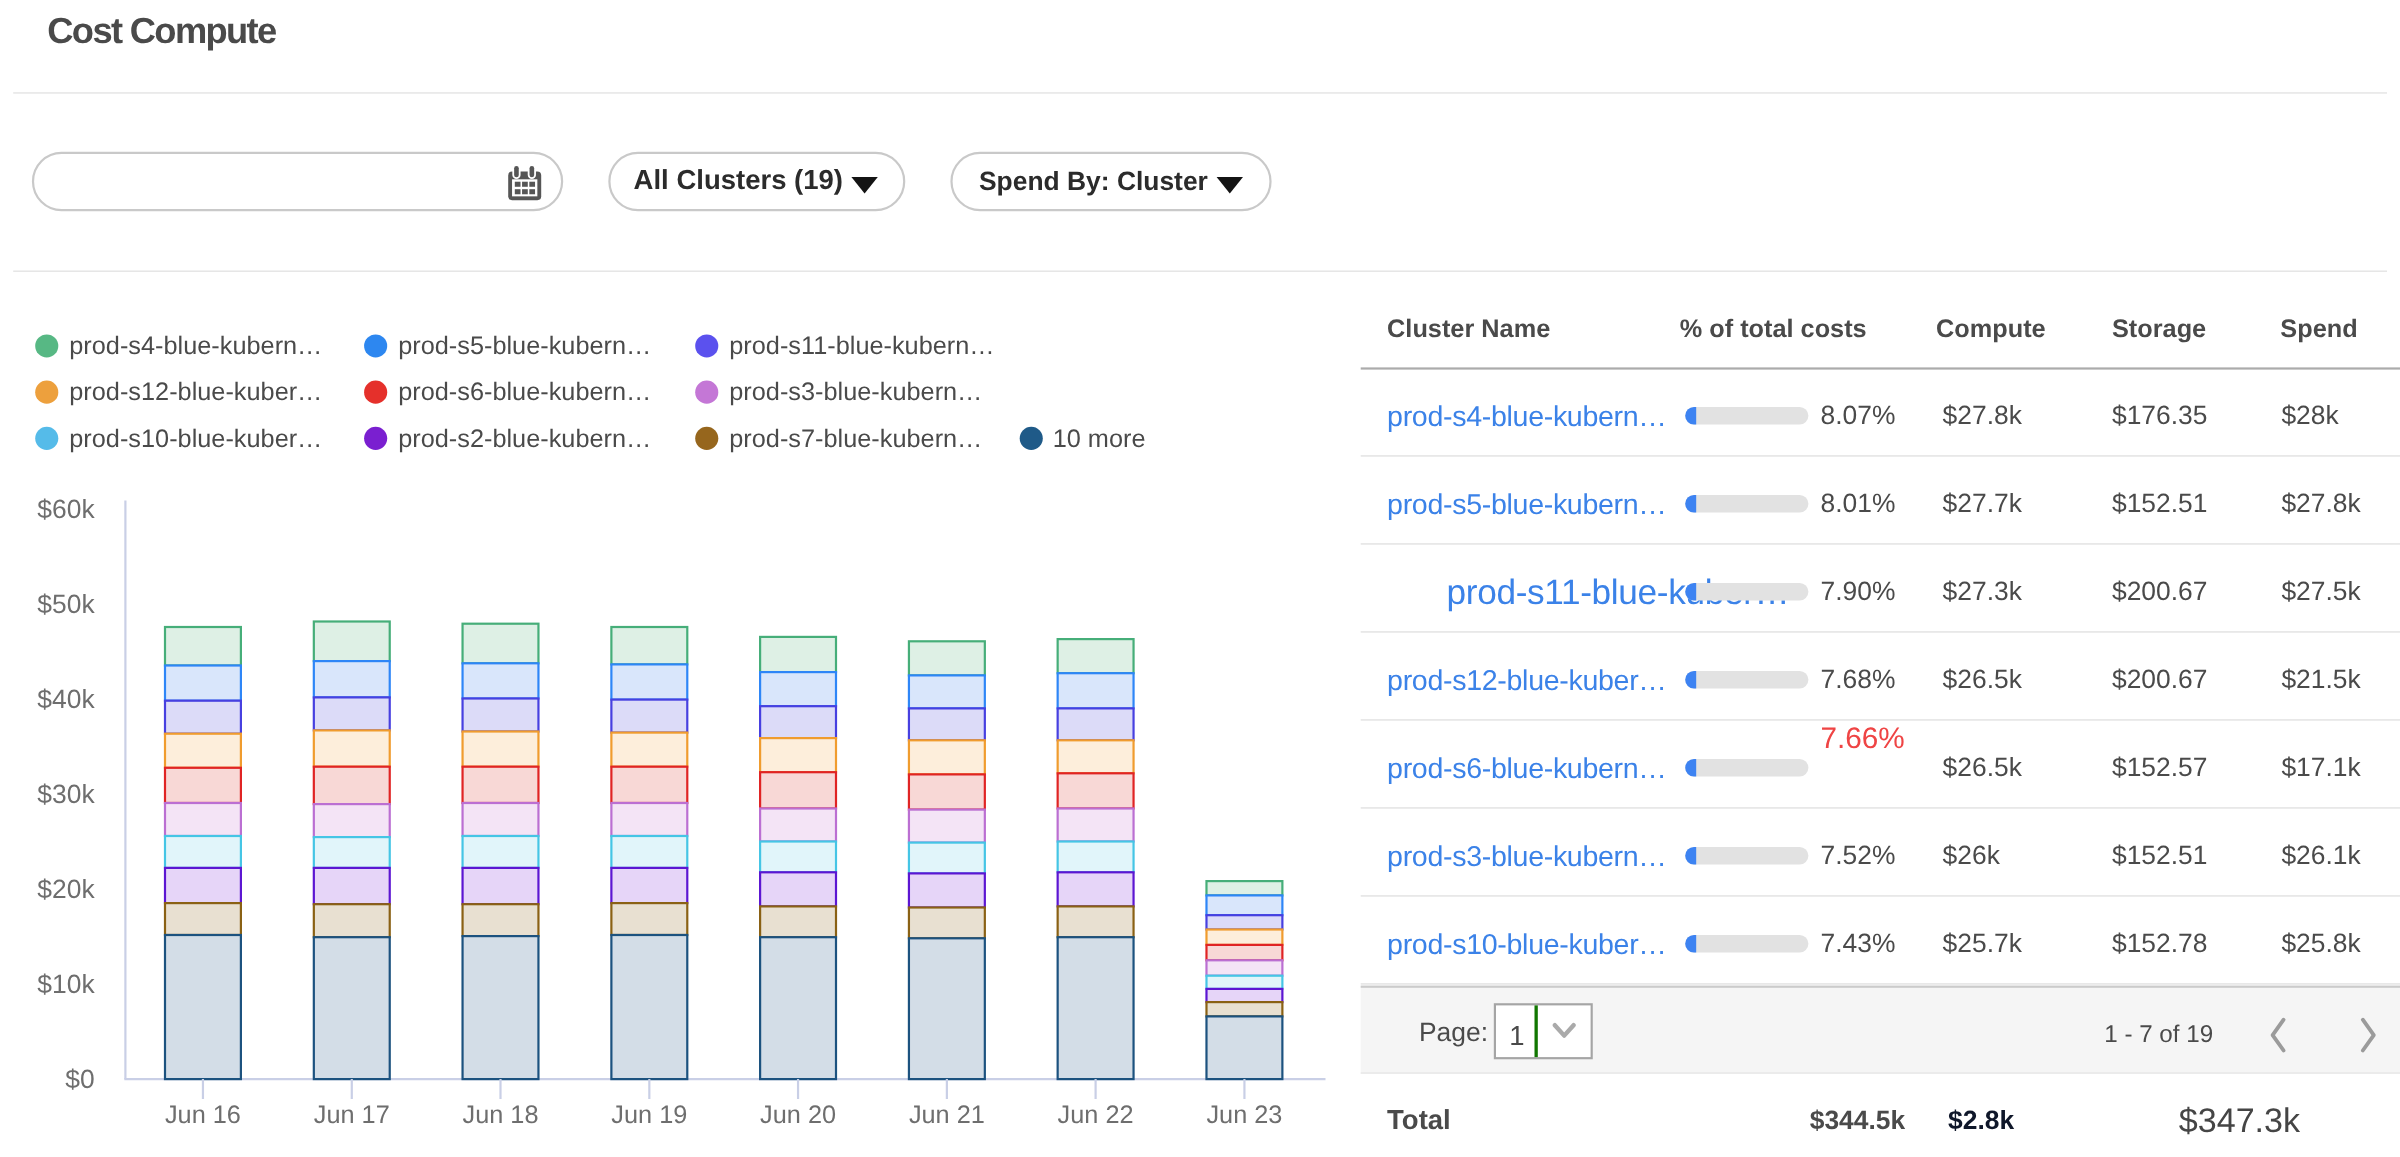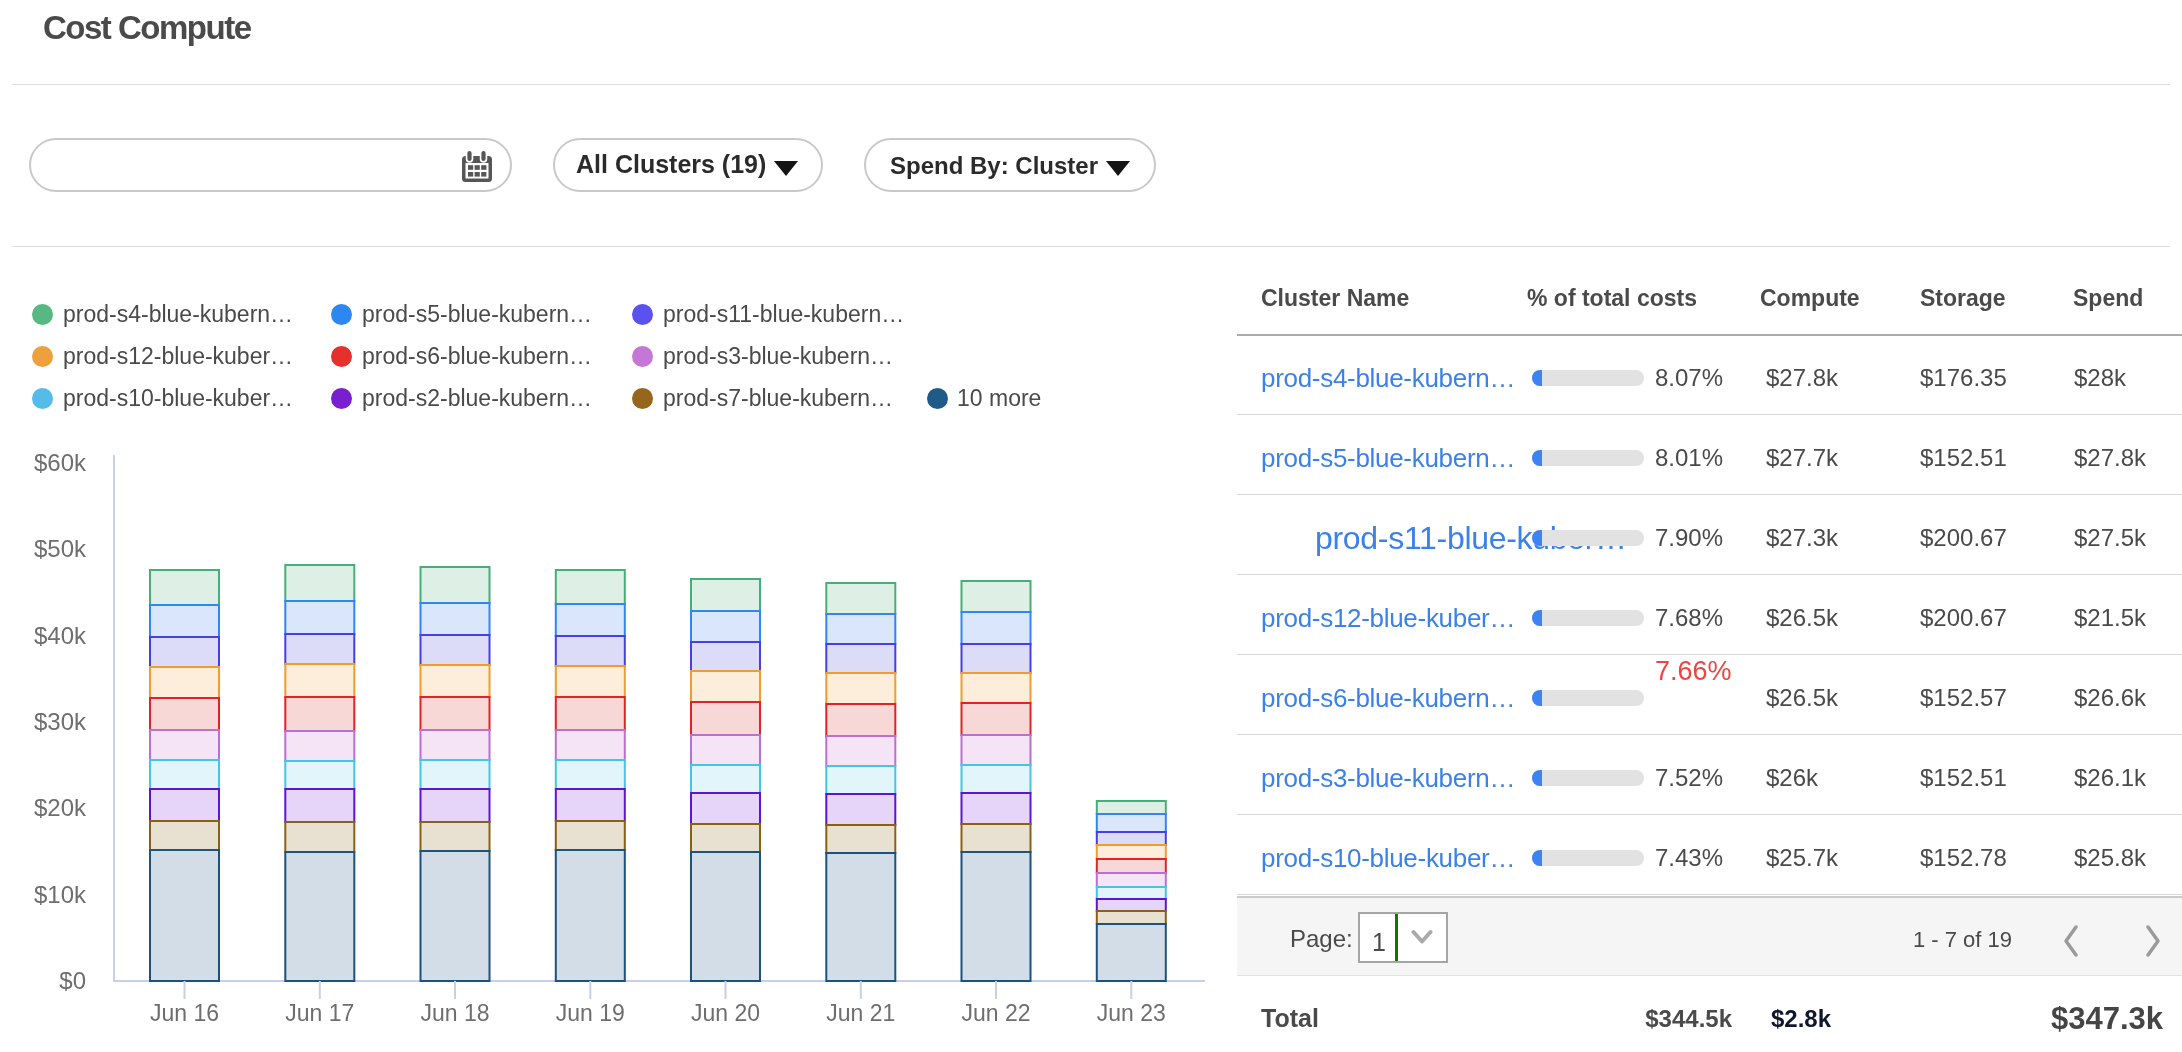--- a/index.html
+++ b/index.html
@@ -199,21 +199,21 @@
 <div style="position:absolute;left:1766px;top:603px;font-size:24px;line-height:30px;color:#4a4a4a">$26.5k</div>
 <div style="position:absolute;left:1920px;top:603px;font-size:24px;line-height:30px;color:#4a4a4a">$200.67</div>
 <div style="position:absolute;left:2074px;top:603px;font-size:24px;line-height:30px;color:#4a4a4a">$21.5k</div>
 <div style="position:absolute;left:1237px;top:654px;width:945px;height:0;border-top:1px solid #d9d9d9"></div>
 <div style="position:absolute;left:1261px;top:682px;font-size:26px;line-height:32px;letter-spacing:-0.3px;color:#3b82e8;white-space:nowrap">prod-s6-blue-kubern…</div>
 <div style="position:absolute;left:1532px;top:690px;width:112px;height:16px;border-radius:8px;background:#e2e2e2"></div>
 <div style="position:absolute;left:1532px;top:690px;width:10px;height:16px;border-radius:8px 0 0 8px;background:#3d83f2"></div>
 <div style="position:absolute;left:1655px;top:656px;font-size:27px;line-height:30px;color:#ef4444">7.66%</div>
 <div style="position:absolute;left:1766px;top:683px;font-size:24px;line-height:30px;color:#4a4a4a">$26.5k</div>
 <div style="position:absolute;left:1920px;top:683px;font-size:24px;line-height:30px;color:#4a4a4a">$152.57</div>
-<div style="position:absolute;left:2074px;top:683px;font-size:24px;line-height:30px;color:#4a4a4a">$26.6k</div>
+<div style="position:absolute;left:2074px;top:683px;font-size:24px;line-height:30px;color:#4a4a4a">$17.1k</div>
 <div style="position:absolute;left:1237px;top:734px;width:945px;height:0;border-top:1px solid #d9d9d9"></div>
 <div style="position:absolute;left:1261px;top:762px;font-size:26px;line-height:32px;letter-spacing:-0.3px;color:#3b82e8;white-space:nowrap">prod-s3-blue-kubern…</div>
 <div style="position:absolute;left:1532px;top:770px;width:112px;height:16px;border-radius:8px;background:#e2e2e2"></div>
 <div style="position:absolute;left:1532px;top:770px;width:10px;height:16px;border-radius:8px 0 0 8px;background:#3d83f2"></div>
 <div style="position:absolute;left:1655px;top:763px;font-size:24px;line-height:30px;color:#4a4a4a">7.52%</div>
 <div style="position:absolute;left:1766px;top:763px;font-size:24px;line-height:30px;color:#4a4a4a">$26k</div>
 <div style="position:absolute;left:1920px;top:763px;font-size:24px;line-height:30px;color:#4a4a4a">$152.51</div>
 <div style="position:absolute;left:2074px;top:763px;font-size:24px;line-height:30px;color:#4a4a4a">$26.1k</div>
 <div style="position:absolute;left:1237px;top:814px;width:945px;height:0;border-top:1px solid #d9d9d9"></div>
 <div style="position:absolute;left:1261px;top:842px;font-size:26px;line-height:32px;letter-spacing:-0.3px;color:#3b82e8;white-space:nowrap">prod-s10-blue-kuber…</div>
@@ -235,14 +235,14 @@
 <div style="position:absolute;left:1880px;top:926px;width:132px;text-align:right;font-size:22px;line-height:28px;color:#4a4a4a;white-space:nowrap">1 - 7 of 19</div>
 <svg style="position:absolute;left:2060px;top:923px" width="22" height="36" viewBox="0 0 22 36">
       <polyline points="16,4 6,18 16,32" fill="none" stroke="#9b9b9b" stroke-width="3.5" stroke-linecap="round" stroke-linejoin="round"></polyline>
     </svg>
 <svg style="position:absolute;left:2142px;top:923px" width="22" height="36" viewBox="0 0 22 36">
       <polyline points="6,4 16,18 6,32" fill="none" stroke="#9b9b9b" stroke-width="3.5" stroke-linecap="round" stroke-linejoin="round"></polyline>
     </svg>
 <div style="position:absolute;left:1261px;top:1003px;font-size:25px;line-height:31px;font-weight:700;color:#4a4a4a">Total</div>
 <div style="position:absolute;left:1532px;top:1004px;width:200px;text-align:right;font-size:24px;line-height:30px;font-weight:700;color:#4a4a4a">$344.5k</div>
 <div style="position:absolute;left:1771px;top:1004px;width:150px;text-align:left;font-size:24px;line-height:30px;font-weight:700;color:#0f172a">$2.8k</div>
-<div style="position:absolute;left:1963px;top:999px;width:200px;text-align:right;font-size:31px;line-height:40px;font-weight:700;color:#454545">$347.3k</div>
+<div style="position:absolute;left:1891px;top:999px;width:200px;text-align:right;font-size:31px;line-height:40px;font-weight:400;color:#454545">$347.3k</div>
 </div>
 
 </body></html>

